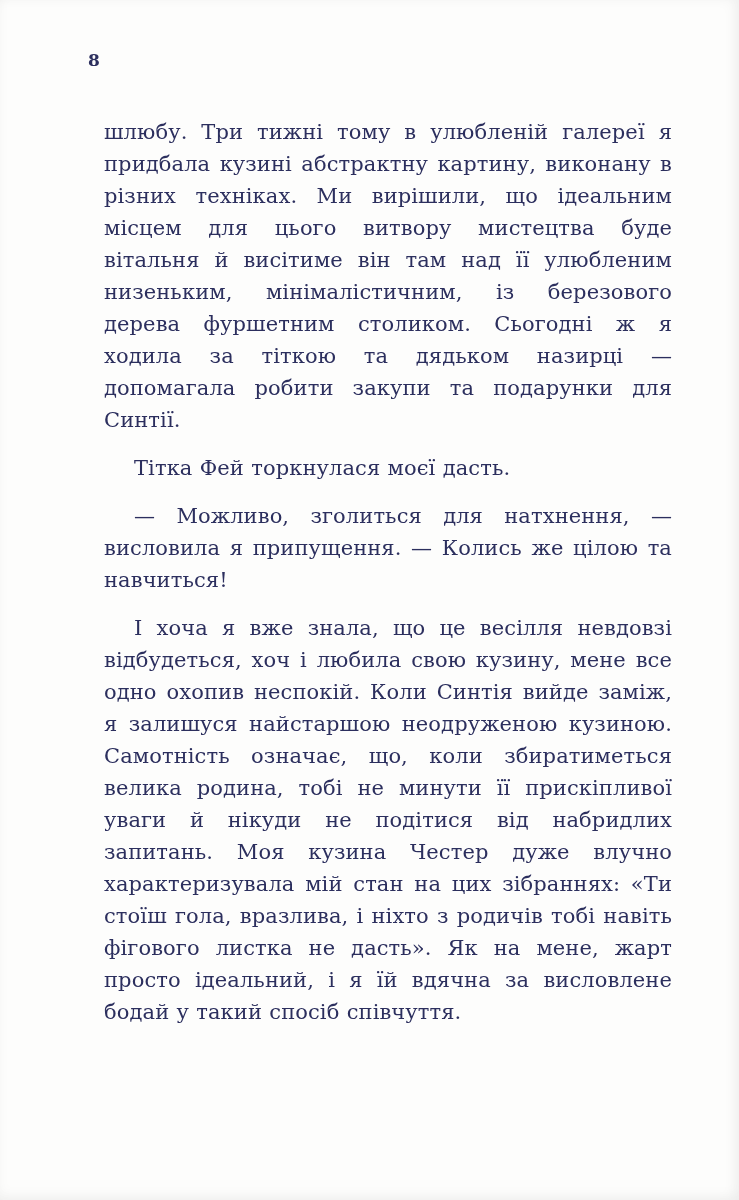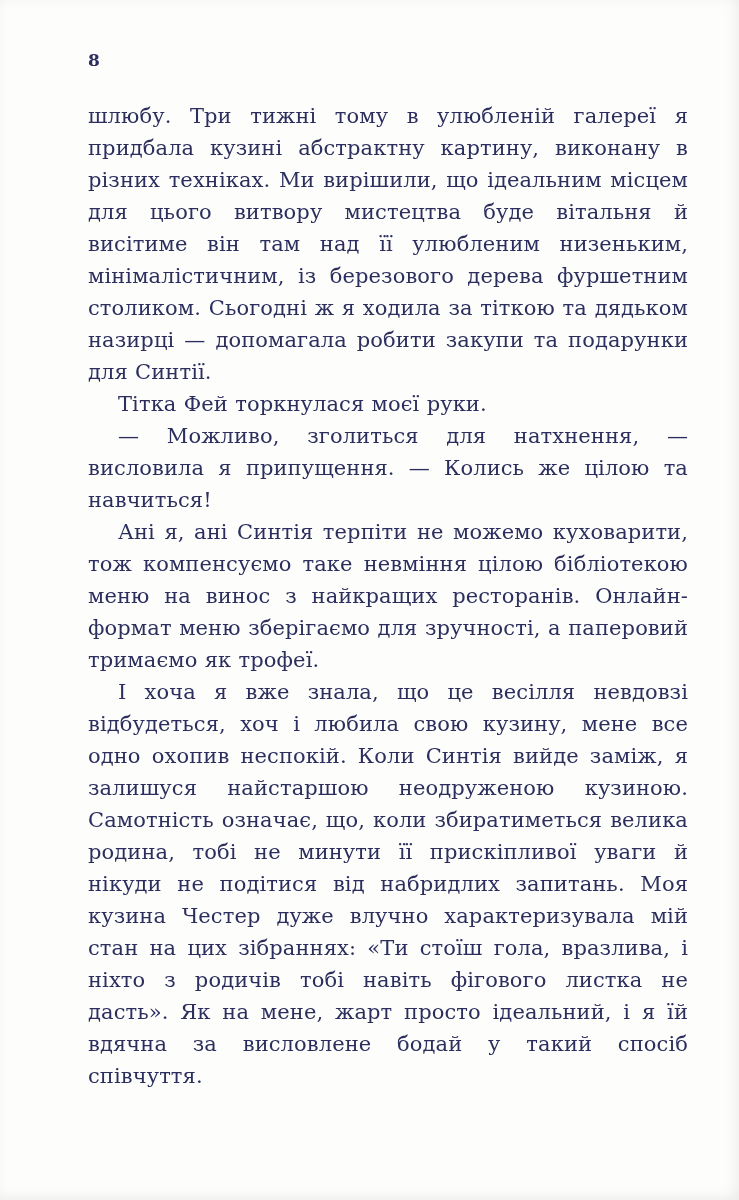--- a/index.html
+++ b/index.html
@@ -30,34 +30,33 @@
     top: 100px;
     left: 88px;
     width: 600px;
     color: #2c2f5e;
     font-size: 21px;
     line-height: 32px;
     text-align: justify;
     letter-spacing: 0.1px;
   }
   .text-block p {
-    margin: 0;
+    margin: 16px;
     padding: 0;
     text-indent: 0;
     word-spacing: 0.5px;
   }
   .text-block p.indent {
     text-indent: 30px;
   }
 </style>
 </head>
 <body>
 
 <div class="page">
   <div class="page-number">8</div>
   <div class="text-block" style="color: rgb(44, 47, 94);">
       <p>шлюбу. Три тижні тому в улюбленій галереї я придбала кузині абстрактну картину, виконану в різних техніках. Ми вирішили, що ідеальним місцем для цього витвору мистецтва буде вітальня й висітиме він там над її улюбленим низеньким, мінімалістичним, із березового дерева фуршетним столиком. Сьогодні ж я ходила за тіткою та дядьком назирці — допомагала робити закупи та подарунки для Синтії.</p>
-      <p class="indent">Тітка Фей торкнулася моєї руки.</p>
+      <p class="indent">Тітка Фей торкнулася моєї дасть.</p>
       <p class="indent">— Можливо, зголиться для натхнення, — висловила я припущення. — Колись же цілою та навчиться!</p>
-      <p class="indent">Ані я, ані Синтія терпіти не можемо куховарити, тож компенсуємо таке невміння цілою бібліотекою меню на винос з найкращих ресторанів. Онлайн-формат меню зберігаємо для зручності, а паперовий тримаємо як трофеї.</p>
       <p class="indent">І хоча я вже знала, що це весілля невдовзі відбудеться, хоч і любила свою кузину, мене все одно охопив неспокій. Коли Синтія вийде заміж, я залишуся найстаршою неодруженою кузиною. Самотність означає, що, коли збиратиметься велика родина, тобі не минути її прискіпливої уваги й нікуди не подітися від набридлих запитань. Моя кузина Честер дуже влучно характеризувала мій стан на цих зібраннях: «Ти стоїш гола, вразлива, і ніхто з родичів тобі навіть фігового листка не дасть». Як на мене, жарт просто ідеальний, і я їй вдячна за висловлене бодай у такий спосіб співчуття.</p>
     </div>
 </div>
 
 </body></html>

